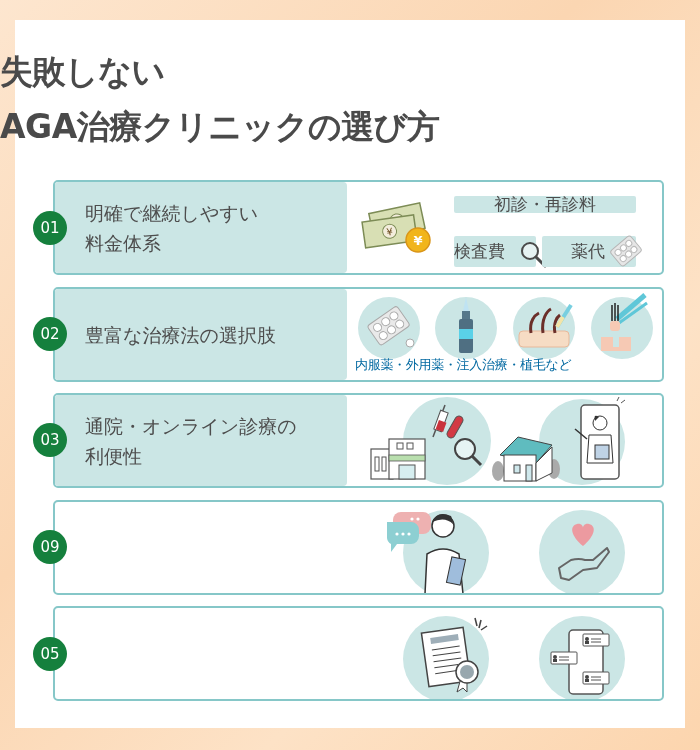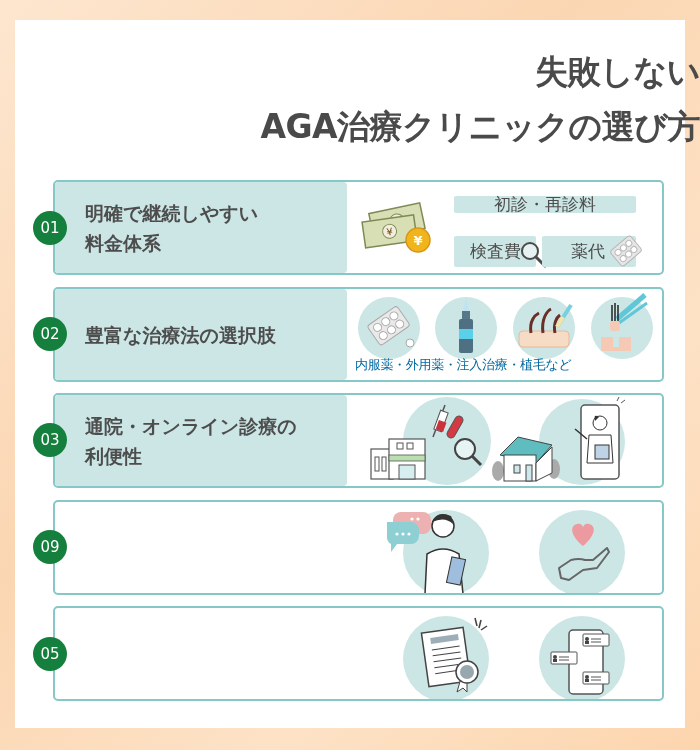--- a/index.html
+++ b/index.html
@@ -8,35 +8,35 @@
     background: linear-gradient(135deg, #fde6cf 0%, #fbd6b2 40%, #fde2c6 70%, #fcd5ae 100%);
     font-family: "DejaVu Sans", "Liberation Sans", sans-serif;
     position: relative;
   }
   .card {
     position: absolute; left: 15px; top: 20px; width: 670px; height: 708px;
     background: #ffffff;
   }
   .title {
     position: absolute; left: 0; top: 44px; width: 700px;
-    text-align: right; color: #4a4a4a; font-weight: bold;
+    text-align: left; color: #4a4a4a; font-weight: bold;
     font-size: 33px; line-height: 55px; letter-spacing: -0.5px;
   }
   .row {
     position: absolute; left: 53px; width: 611px; height: 95px;
     border: 2px solid #86c7c8; border-radius: 5px; background: #fff;
     overflow: hidden;
   }
   .row .label-area {
     position: absolute; left: 0; top: 0; width: 292px; height: 100%;
     background: #cbe6e5; border-radius: 0 4px 4px 0;
     display: flex; align-items: center; padding-left: 30px;
   }
   .row .label {
-    color: #4d4d4d; font-size: 19px; line-height: 30px; white-space: pre-line; font-weight: bold;
+    color: #4d4d4d; font-size: 19px; line-height: 30px; white-space: pre-line;
   }
   .num {
     position: absolute; left: 33px; width: 34px; height: 34px; border-radius: 50%;
     background: #15803d; color: #fff; font-size: 15px;
     display: flex; align-items: center; justify-content: center;
     z-index: 2;
   }
   .illus { position: absolute; left: 292px; top: 0; right: 0; height: 100%; }
   .circle { position: absolute; border-radius: 50%; background: #cbe6e5; }
   .tag {
@@ -73,21 +73,21 @@
       </g>
       <g transform="rotate(-8 30 30)">
         <rect x="2" y="14" width="52" height="26" fill="#d8dfb4" stroke="#7d8c56" stroke-width="1.5"></rect>
         <circle cx="28" cy="27" r="7" fill="#f3eddc" stroke="#7d8c56"></circle>
         <text x="28" y="31" font-size="10" text-anchor="middle" fill="#6b4a1e" font-family="DejaVu Sans, sans-serif">¥</text>
       </g>
       <circle cx="56" cy="36" r="12" fill="#f1b51c" stroke="#d9951a" stroke-width="1.5"></circle>
       <text x="56" y="41" font-size="13" text-anchor="middle" fill="#fff" font-family="DejaVu Sans, sans-serif" font-weight="bold">¥</text>
     </svg>
     <div class="tag" style="left:107px;top:14px;width:182px;height:17px">初診・再診料</div>
-    <div class="tag" style="left:107px;top:54px;width:82px;height:31px;justify-content:flex-start;padding-left:16px">検査費</div>
+    <div class="tag" style="left:107px;top:54px;width:82px;height:31px;justify-content:flex-start;padding-left:0">検査費</div>
     <svg style="left:172px;top:58px" width="30" height="30" viewBox="0 0 30 30">
       <circle cx="11" cy="11" r="8" fill="#e6f2f2" stroke="#4a4a4a" stroke-width="2"></circle>
       <line x1="17" y1="17" x2="26" y2="26" stroke="#4a4a4a" stroke-width="3" stroke-linecap="round"></line>
     </svg>
     <div class="tag" style="left:195px;top:54px;width:94px;height:31px;justify-content:flex-start;padding-left:29px">薬代</div>
     <svg style="left:262px;top:52px" width="34" height="34" viewBox="0 0 34 34">
       <g transform="rotate(-40 17 17)">
         <rect x="4" y="7" width="26" height="20" rx="3" fill="#e6e6e6" stroke="#b5b5b5"></rect>
         <circle cx="10" cy="13" r="3" fill="#fff" stroke="#bbb"></circle>
           <circle cx="17" cy="13" r="3" fill="#fff" stroke="#bbb"></circle>

